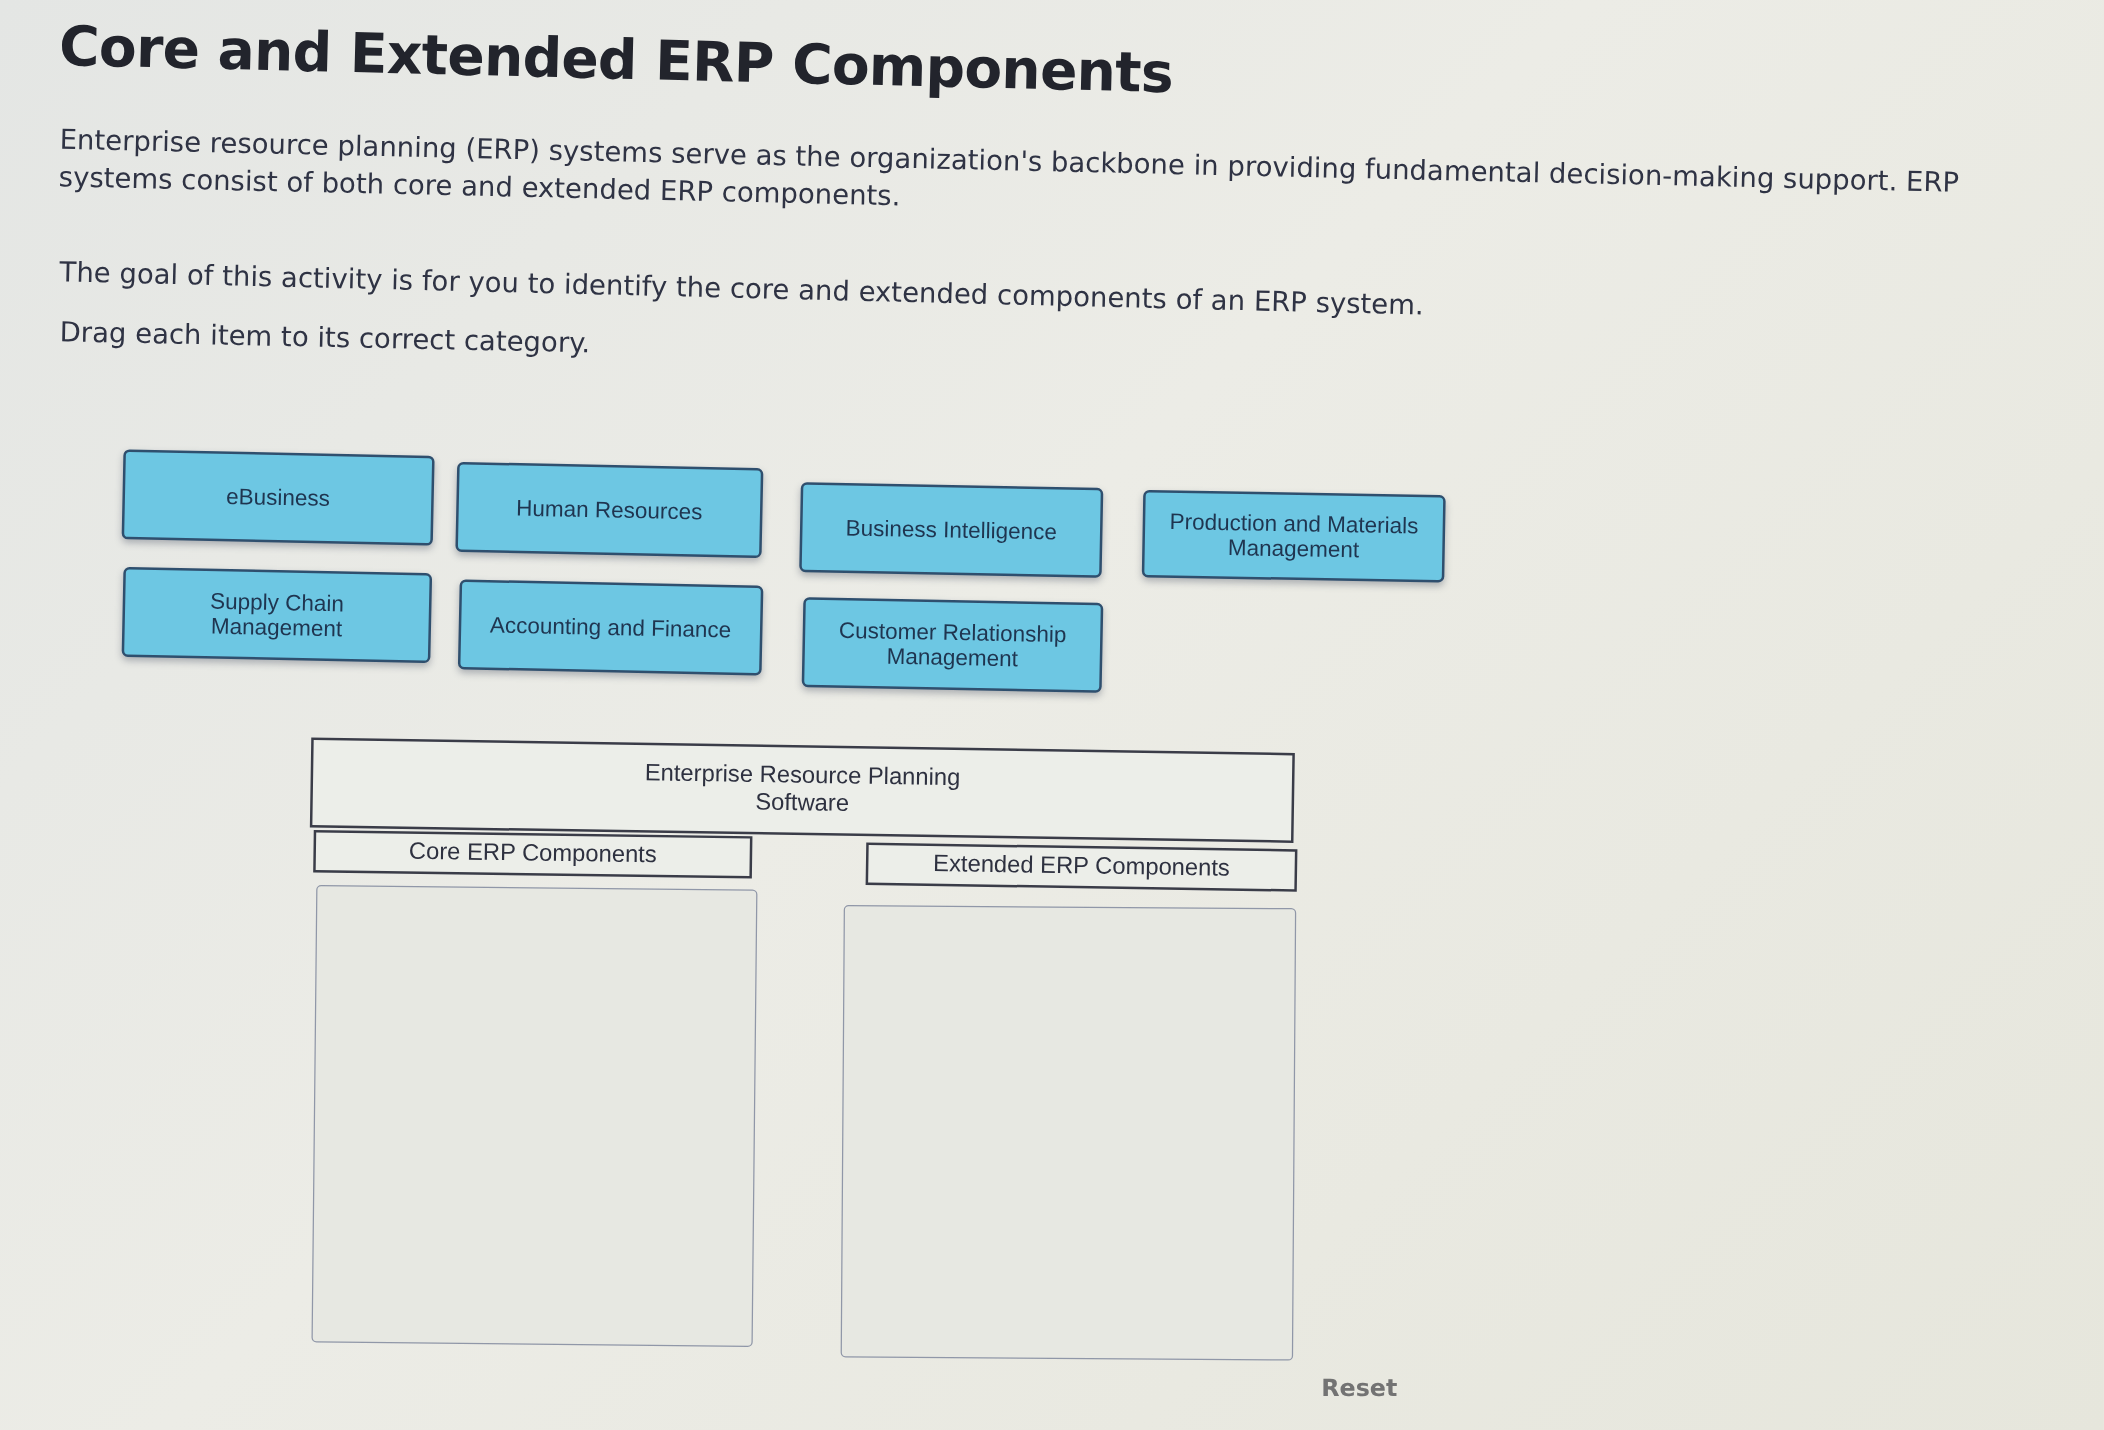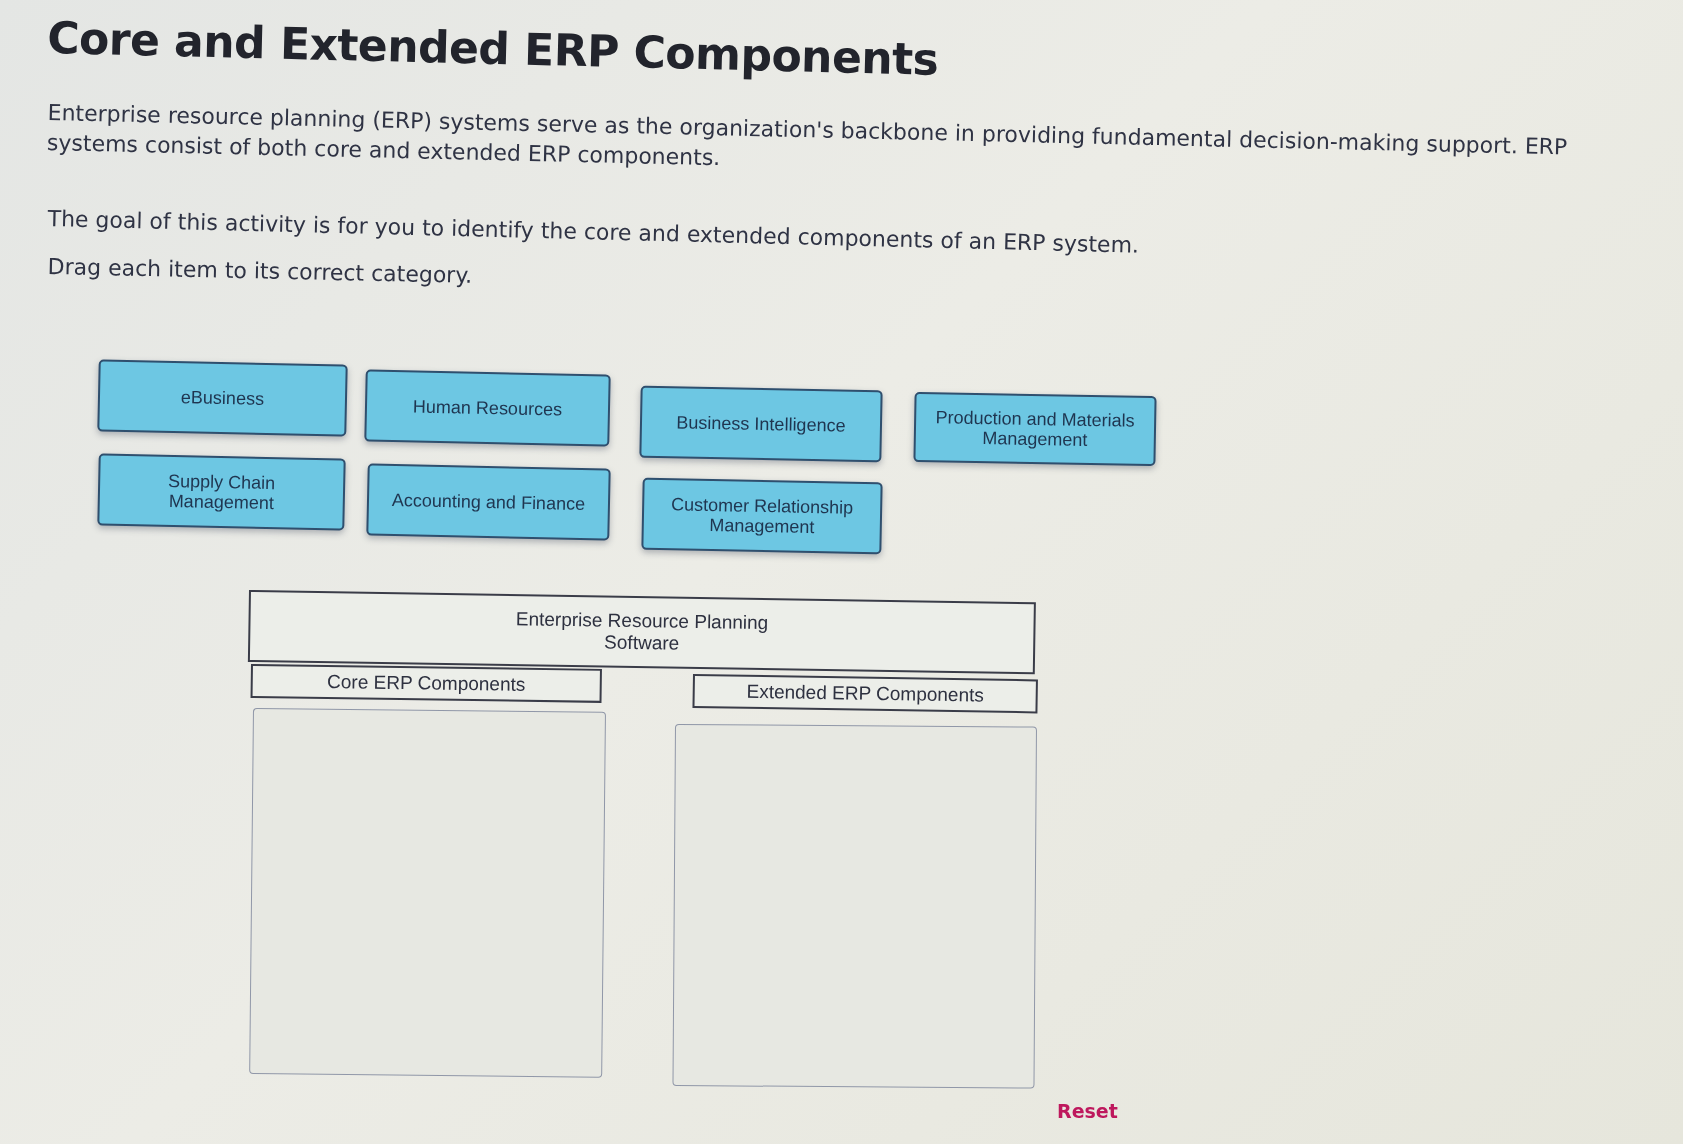--- a/index.html
+++ b/index.html
@@ -63,21 +63,21 @@
     border: 1.5px solid #9097a8;
     border-radius: 4px;
     background: #e7e8e2;
   }
   .core-drop { left: 253px; top: 708px; width: 353px; height: 366px; transform: rotate(0.6deg); transform-origin: left top; }
   .ext-drop  { left: 675px; top: 724px; width: 362px; height: 362px; transform: rotate(0.4deg); transform-origin: left top; }
 
   .reset {
     position: absolute; left: 1057px; top: 1100px;
     font-family: "DejaVu Sans", sans-serif;
-    font-weight: bold; font-size: 19px; color: #be185d;
+    font-weight: bold; font-size: 19px; color: #737373;
     background: none; border: none; cursor: pointer;
   }
 </style>
 </head>
 <body>
 
 <h1 class="title">Core and Extended ERP Components</h1>
 
 <p class="para p1">Enterprise resource planning (ERP) systems serve as the organization's backbone in providing fundamental decision-making support. ERP systems consist of both core and extended ERP components.</p>
 <p class="para p2">The goal of this activity is for you to identify the core and extended components of an ERP system.</p>

